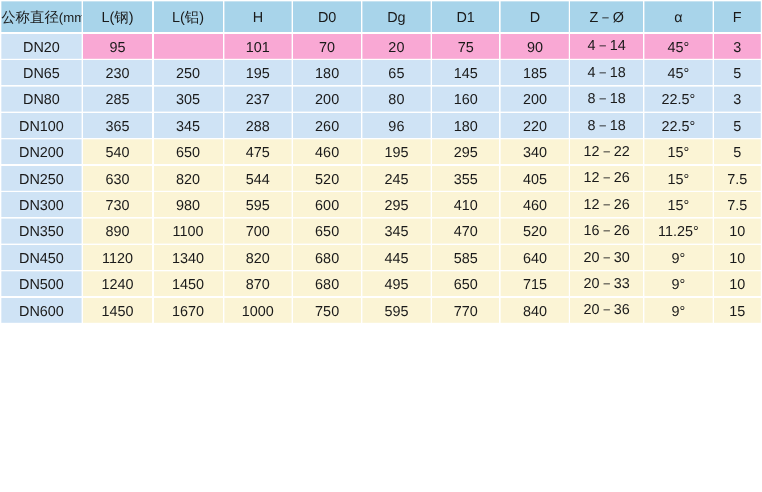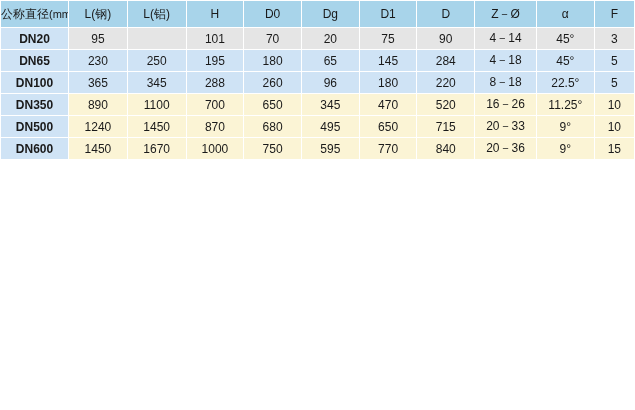--- a/index.html
+++ b/index.html
@@ -43,24 +43,24 @@
   col.c5 { width: 56px; }
   col.c6 { width: 56px; }
   col.c7 { width: 56px; }
   col.c8 { width: 60px; }
   col.c9 { width: 56px; }
   col.c10 { width: 39px; }
 
   
   td.namecol {
     background: #cfe3f5;
-    font-weight: bold;
+    font-weight: normal;
   }
   
-  tr.band-pink td:not(.namecol) { background: #e5e5e5; }
+  tr.band-pink td:not(.namecol) { background: #f9a8d4; }
   tr.band-blue td:not(.namecol) { background: #cfe3f5; }
   tr.band-cream td:not(.namecol) { background: #fbf4d5; }
 
   tr.band-pink td.namecol,
   tr.band-blue td.namecol,
   tr.band-cream td.namecol { background: #cfe3f5; }
 
   .unit {
     font-size: 11px;
   }
@@ -114,52 +114,117 @@
         <td>3</td>
       </tr>
       <tr class="band-blue">
         <td class="namecol">DN65</td>
         <td>230</td>
         <td>250</td>
         <td>195</td>
         <td>180</td>
         <td>65</td>
         <td>145</td>
-        <td>284</td>
+        <td>185</td>
         <td>4－18</td>
         <td>45°</td>
         <td>5</td>
+      </tr>
+      <tr class="band-blue">
+        <td class="namecol">DN80</td>
+        <td>285</td>
+        <td>305</td>
+        <td>237</td>
+        <td>200</td>
+        <td>80</td>
+        <td>160</td>
+        <td>200</td>
+        <td>8－18</td>
+        <td>22.5°</td>
+        <td>3</td>
       </tr>
       <tr class="band-blue">
         <td class="namecol">DN100</td>
         <td>365</td>
         <td>345</td>
         <td>288</td>
         <td>260</td>
         <td>96</td>
         <td>180</td>
         <td>220</td>
         <td>8－18</td>
         <td>22.5°</td>
         <td>5</td>
       </tr>
       <tr class="band-cream">
+        <td class="namecol">DN200</td>
+        <td>540</td>
+        <td>650</td>
+        <td>475</td>
+        <td>460</td>
+        <td>195</td>
+        <td>295</td>
+        <td>340</td>
+        <td>12－22</td>
+        <td>15°</td>
+        <td>5</td>
+      </tr>
+      <tr class="band-cream">
+        <td class="namecol">DN250</td>
+        <td>630</td>
+        <td>820</td>
+        <td>544</td>
+        <td>520</td>
+        <td>245</td>
+        <td>355</td>
+        <td>405</td>
+        <td>12－26</td>
+        <td>15°</td>
+        <td>7.5</td>
+      </tr>
+      <tr class="band-cream">
+        <td class="namecol">DN300</td>
+        <td>730</td>
+        <td>980</td>
+        <td>595</td>
+        <td>600</td>
+        <td>295</td>
+        <td>410</td>
+        <td>460</td>
+        <td>12－26</td>
+        <td>15°</td>
+        <td>7.5</td>
+      </tr>
+      <tr class="band-cream">
         <td class="namecol">DN350</td>
         <td>890</td>
         <td>1100</td>
         <td>700</td>
         <td>650</td>
         <td>345</td>
         <td>470</td>
         <td>520</td>
         <td>16－26</td>
         <td>11.25°</td>
         <td>10</td>
       </tr>
       <tr class="band-cream">
+        <td class="namecol">DN450</td>
+        <td>1120</td>
+        <td>1340</td>
+        <td>820</td>
+        <td>680</td>
+        <td>445</td>
+        <td>585</td>
+        <td>640</td>
+        <td>20－30</td>
+        <td>9°</td>
+        <td>10</td>
+      </tr>
+      <tr class="band-cream">
         <td class="namecol">DN500</td>
         <td>1240</td>
         <td>1450</td>
         <td>870</td>
         <td>680</td>
         <td>495</td>
         <td>650</td>
         <td>715</td>
         <td>20－33</td>
         <td>9°</td>

